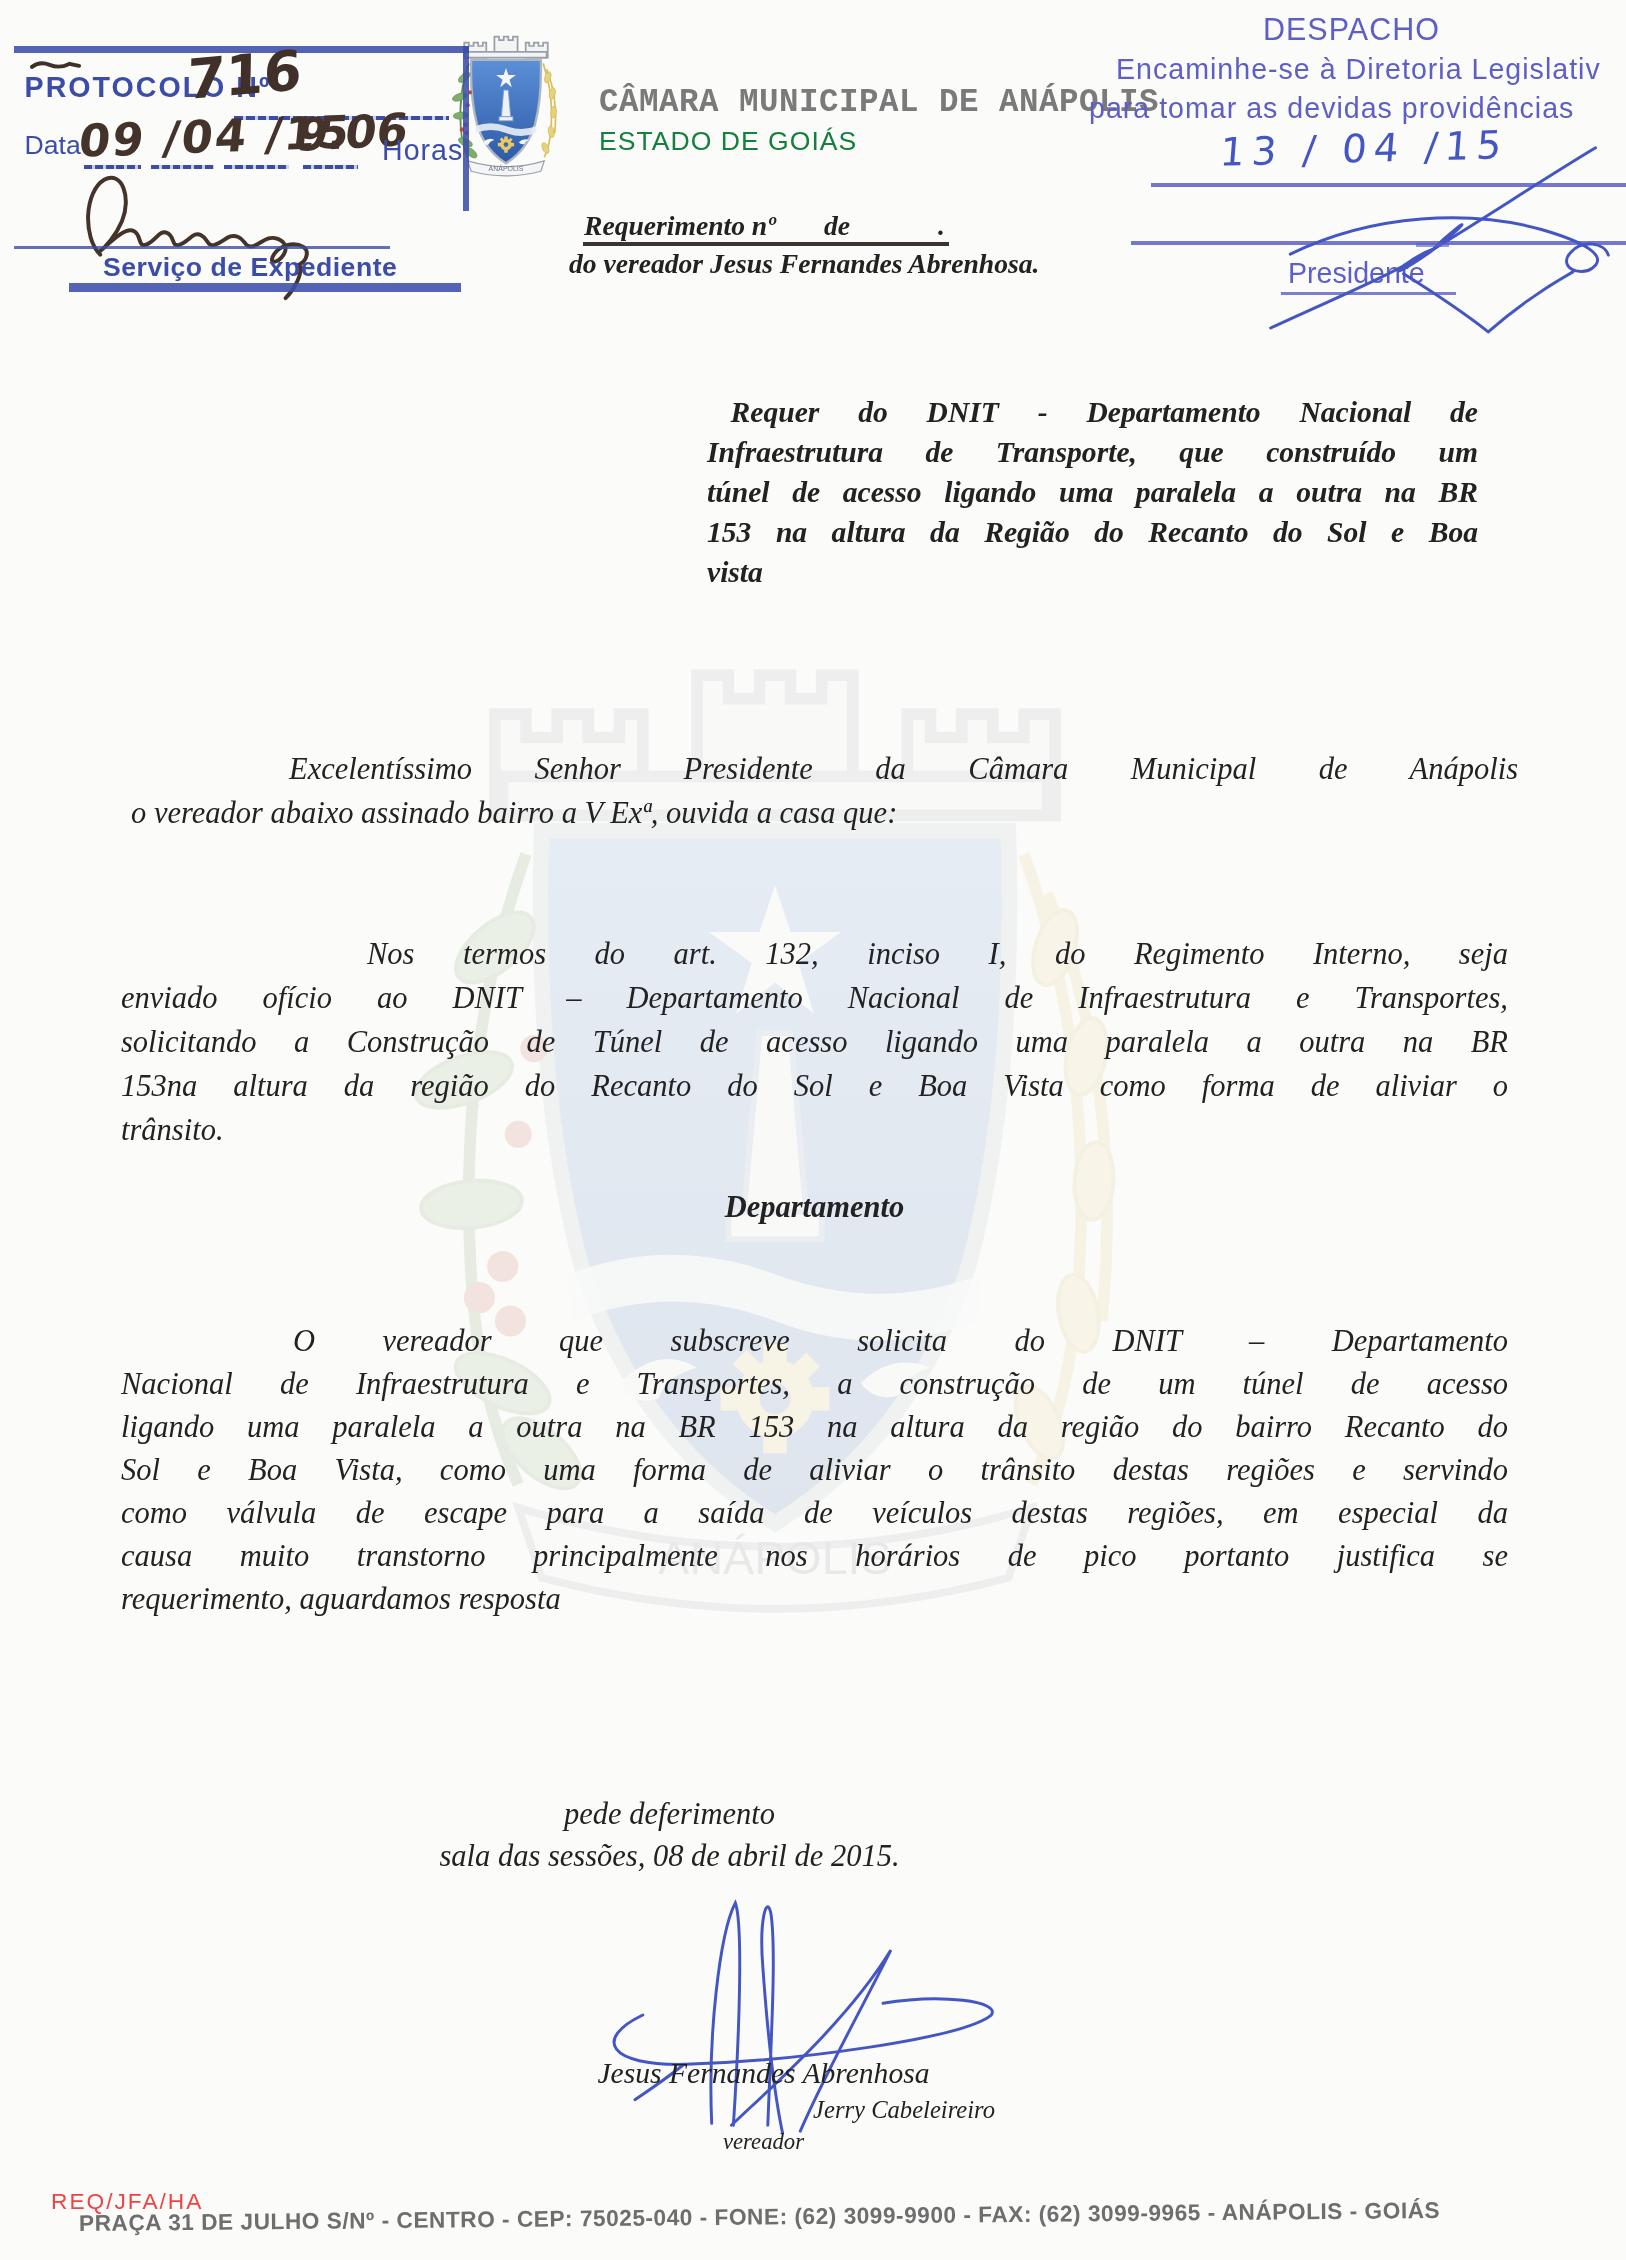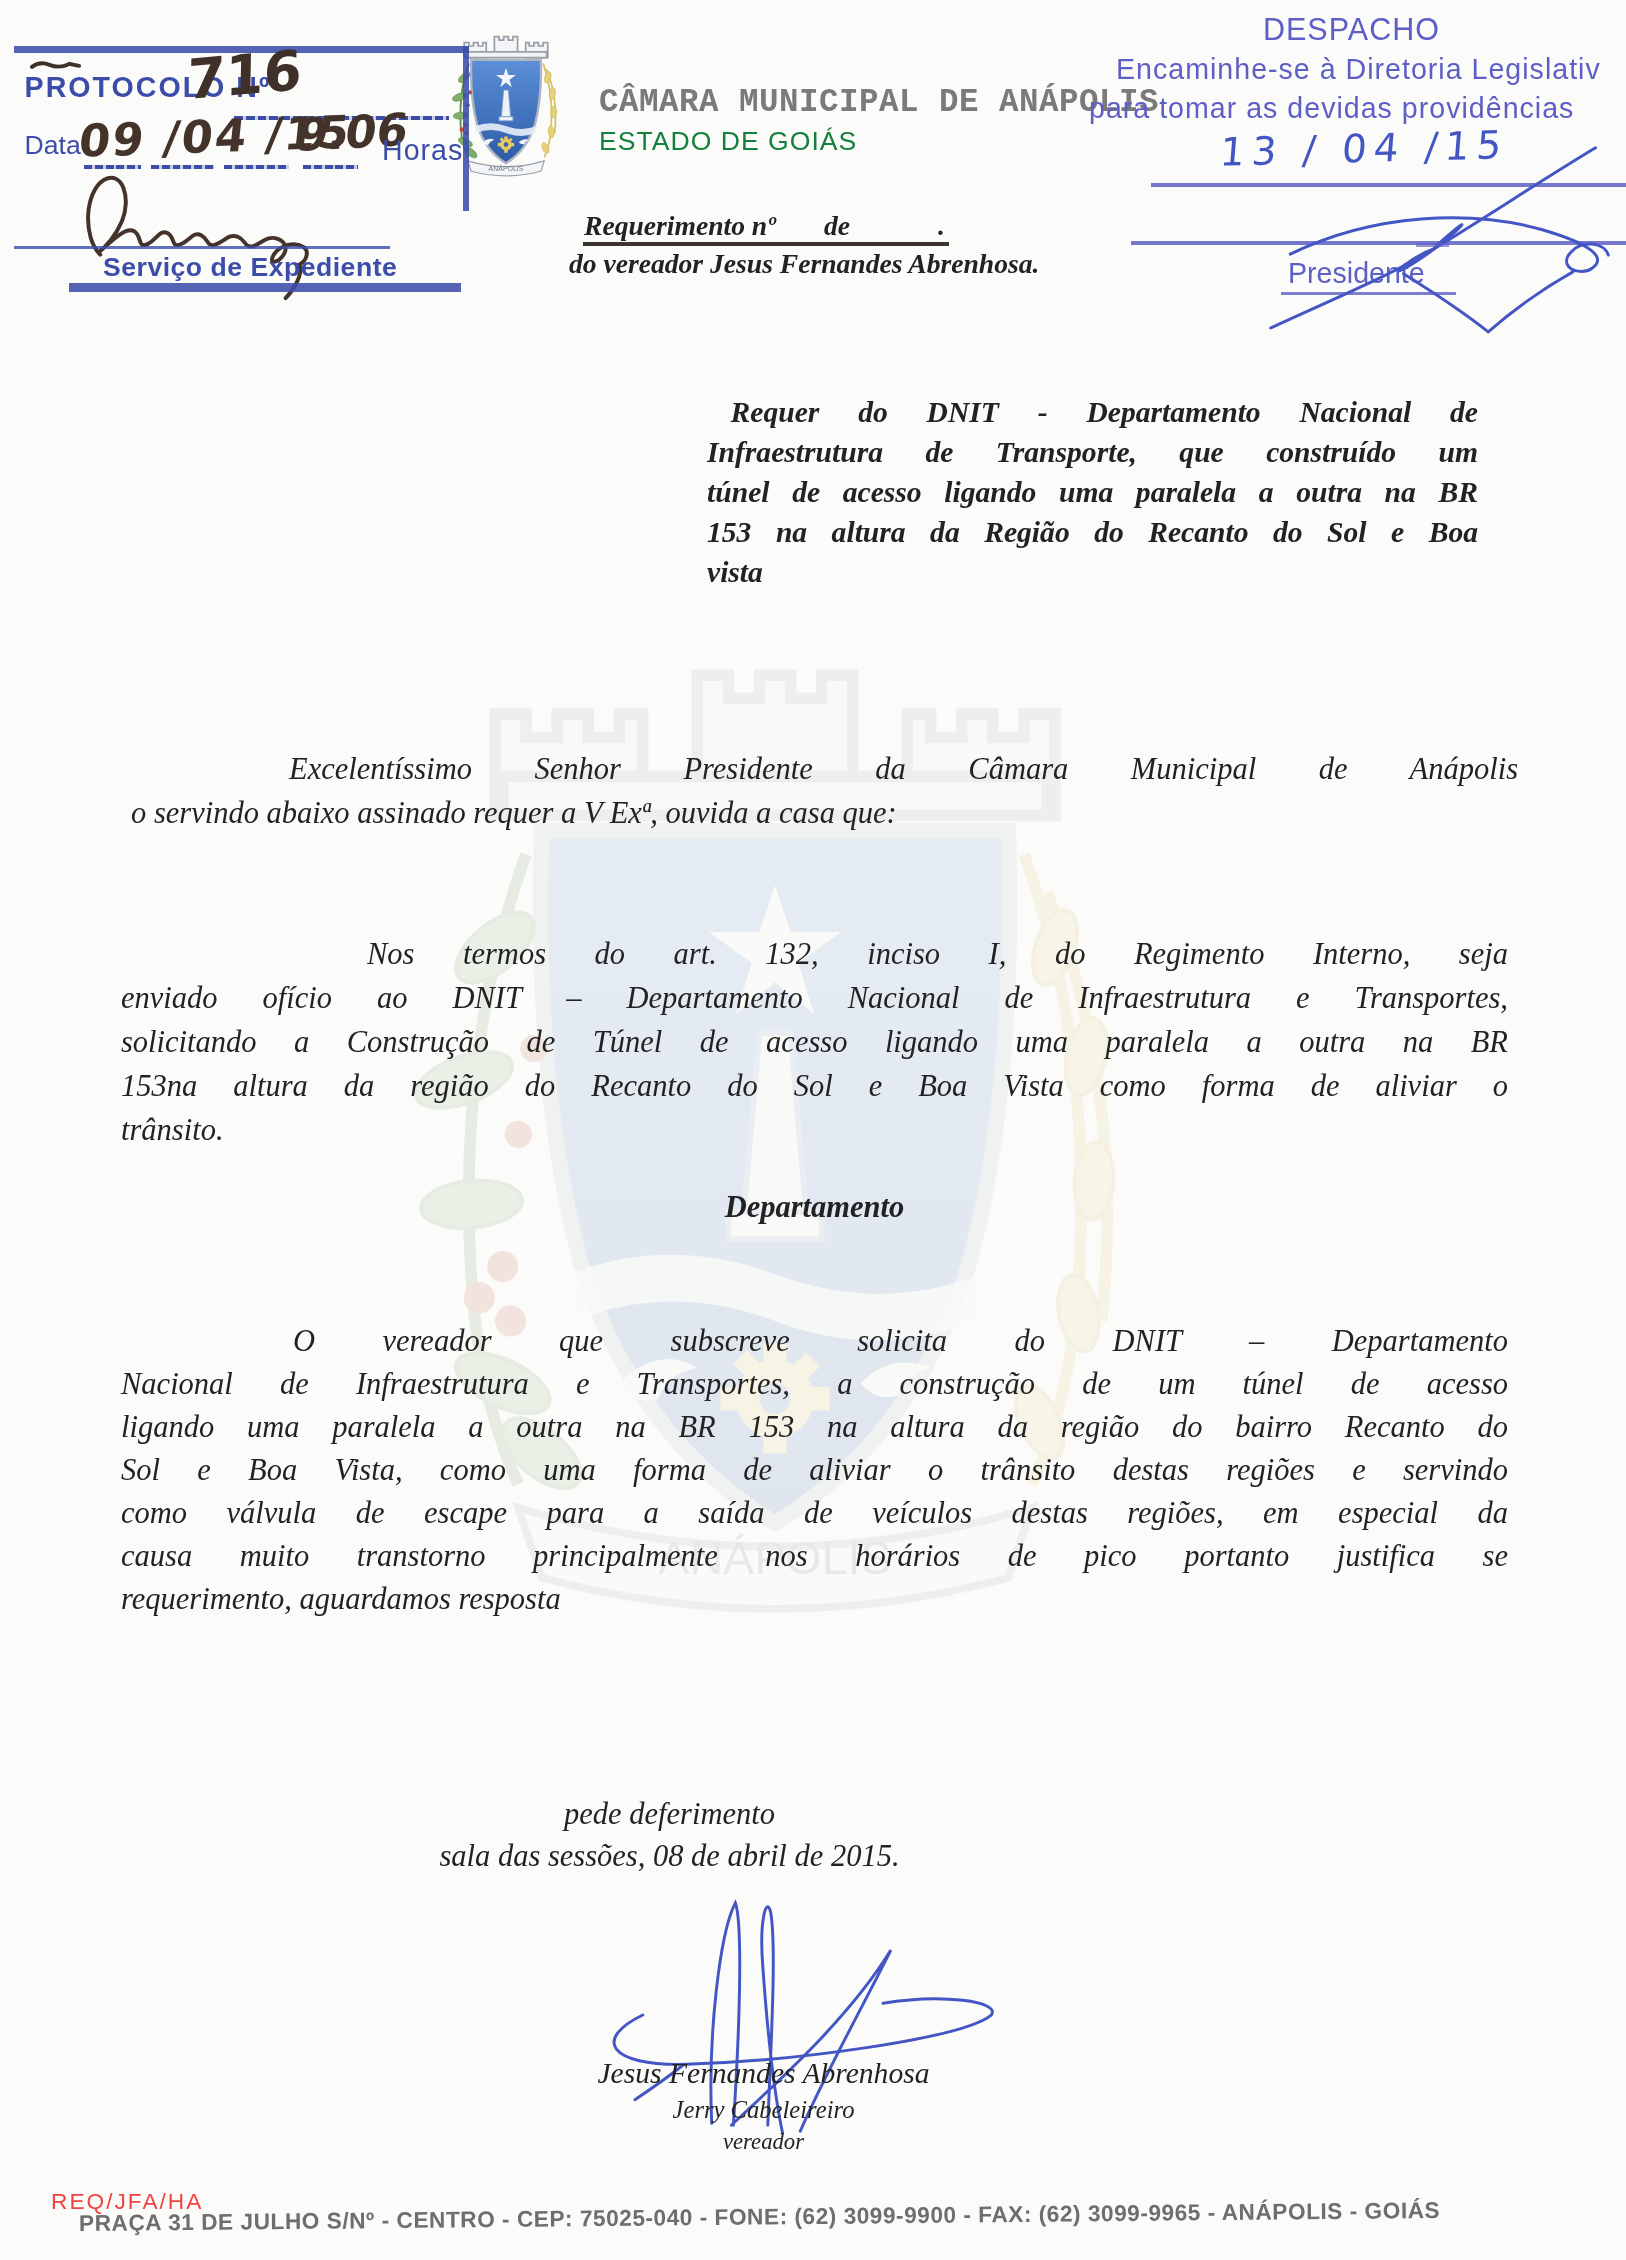--- a/index.html
+++ b/index.html
@@ -77,21 +77,21 @@
   .request-body-block .jline:first-child{text-indent:246px;}
   .just-heading{left:121px; top:1190px; width:1387px; text-align:center; font-size:30.5px; font-weight:700; font-style:italic;}
   .just-block{left:121px; top:1320px; width:1387px; line-height:43px;}
   .just-block .jline:first-child{text-indent:172px;}
   .closing-block{left:384px; top:1793px; width:571px; line-height:42px;}
   .closing-block .jline{text-align:center; text-align-last:center;}
 
   
   .main-sig{left:566px; top:1889px; width:443px; height:256px;}
   .sig-name{left:532px; top:2057px; width:463px; text-align:center; font-size:29.6px; font-style:italic;}
-  .sig-nick{left:532px; top:2096px; width:463px; text-align:center; font-size:24.6px; font-style:italic;}
+  .sig-nick{left:532px; top:2096px; width:463px; text-align:right; font-size:24.6px; font-style:italic;}
   .sig-role{left:532px; top:2129px; width:463px; text-align:center; font-size:22.7px; font-style:italic;}
 
   
   .foot-ref{left:51px; top:2188px; font-family:"Liberation Sans", sans-serif; font-size:22.7px;
     color:#ef4444; letter-spacing:2px;}
   .foot-addr{left:79px; top:2210px; font-family:"Liberation Sans", sans-serif; font-size:22.7px; font-weight:700;
     color:#6e6e6e; letter-spacing:0.5px; white-space:nowrap; transform:rotate(-.55deg); transform-origin:left center;}
 </style>
 </head>
 <body>
@@ -230,21 +230,21 @@
   <div class="abs jblock summary-block">
       <div class="jline">Requer do DNIT - Departamento Nacional de</div>
       <div class="jline">Infraestrutura de Transporte, que construído um</div>
       <div class="jline">túnel de acesso ligando uma paralela a outra na BR</div>
       <div class="jline">153 na altura da Região do Recanto do Sol e Boa</div>
       <div class="jline last">vista</div>
     </div>
 
   <div class="abs jblock salutation-block">
       <div class="jline">Excelentíssimo Senhor Presidente da Câmara Municipal de Anápolis</div>
-      <div class="jline last">o servindo abaixo assinado requer a V Exª, ouvida a casa que:</div>
+      <div class="jline last">o vereador abaixo assinado bairro a V Exª, ouvida a casa que:</div>
     </div>
 
   <div class="abs jblock request-body-block">
       <div class="jline">Nos termos do art. 132, inciso I, do Regimento Interno, seja</div>
       <div class="jline">enviado ofício ao DNIT – Departamento Nacional de Infraestrutura e Transportes,</div>
       <div class="jline">solicitando a Construção de Túnel de acesso ligando uma paralela a outra na BR</div>
       <div class="jline">153na altura da região do Recanto do Sol e Boa Vista como forma de aliviar o</div>
       <div class="jline last">trânsito.</div>
     </div>
 

